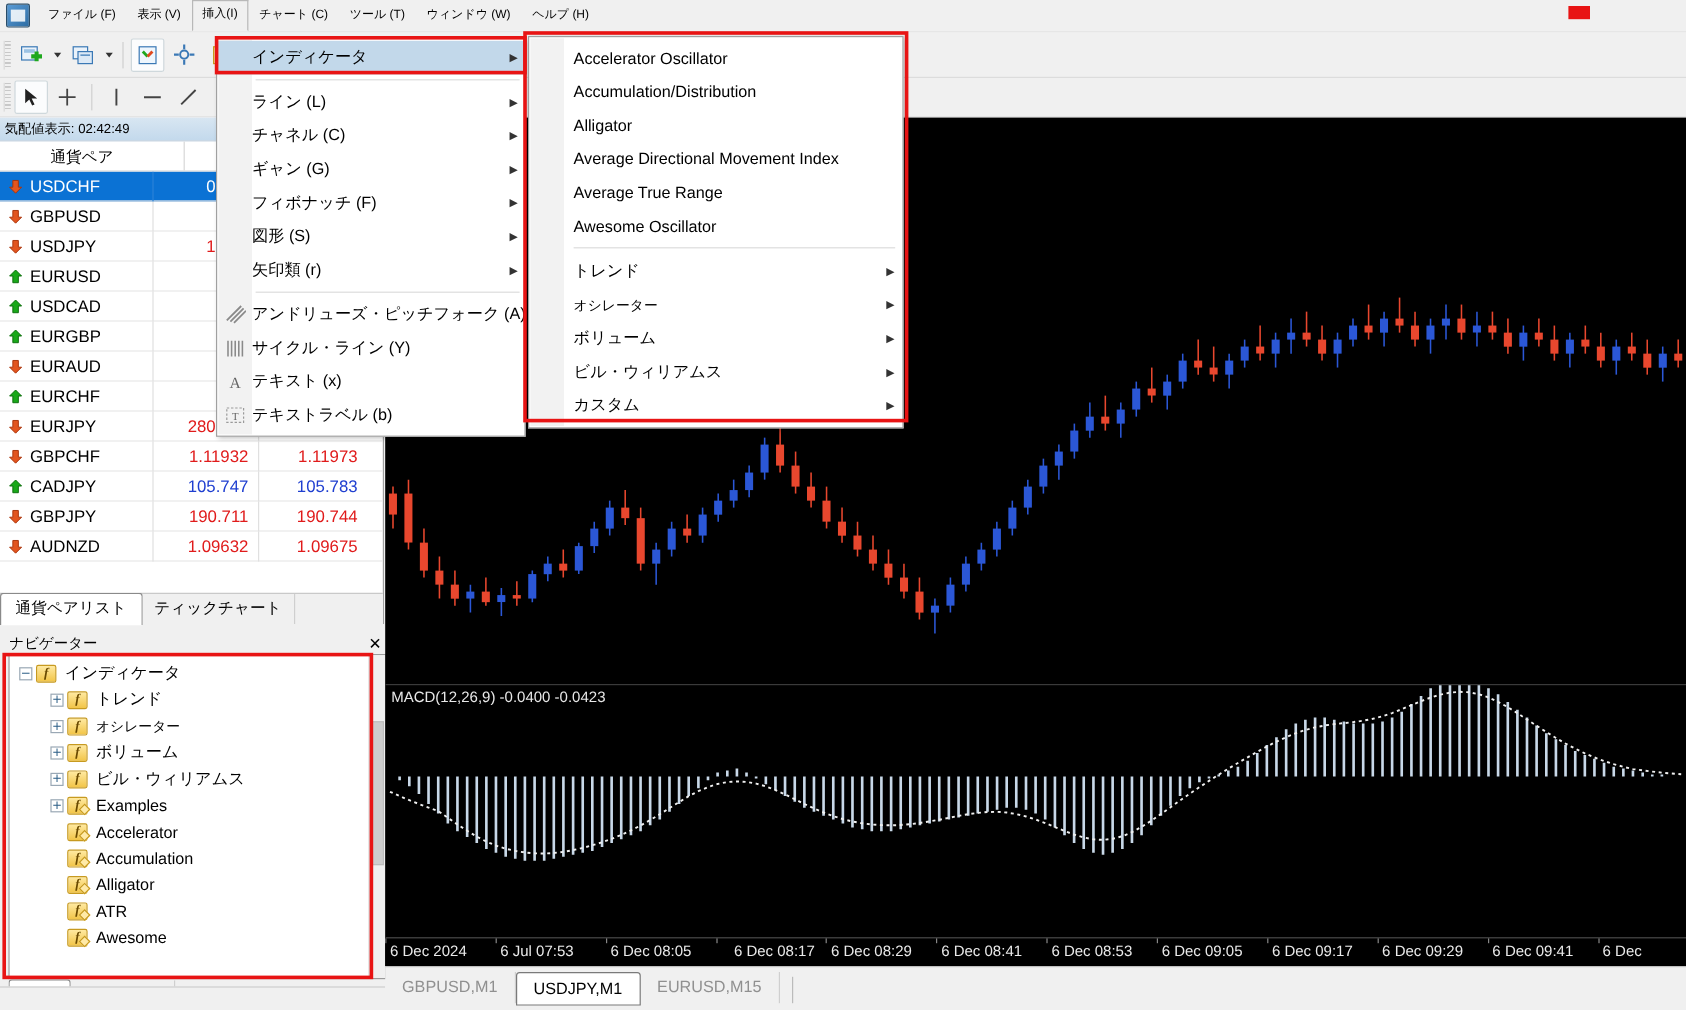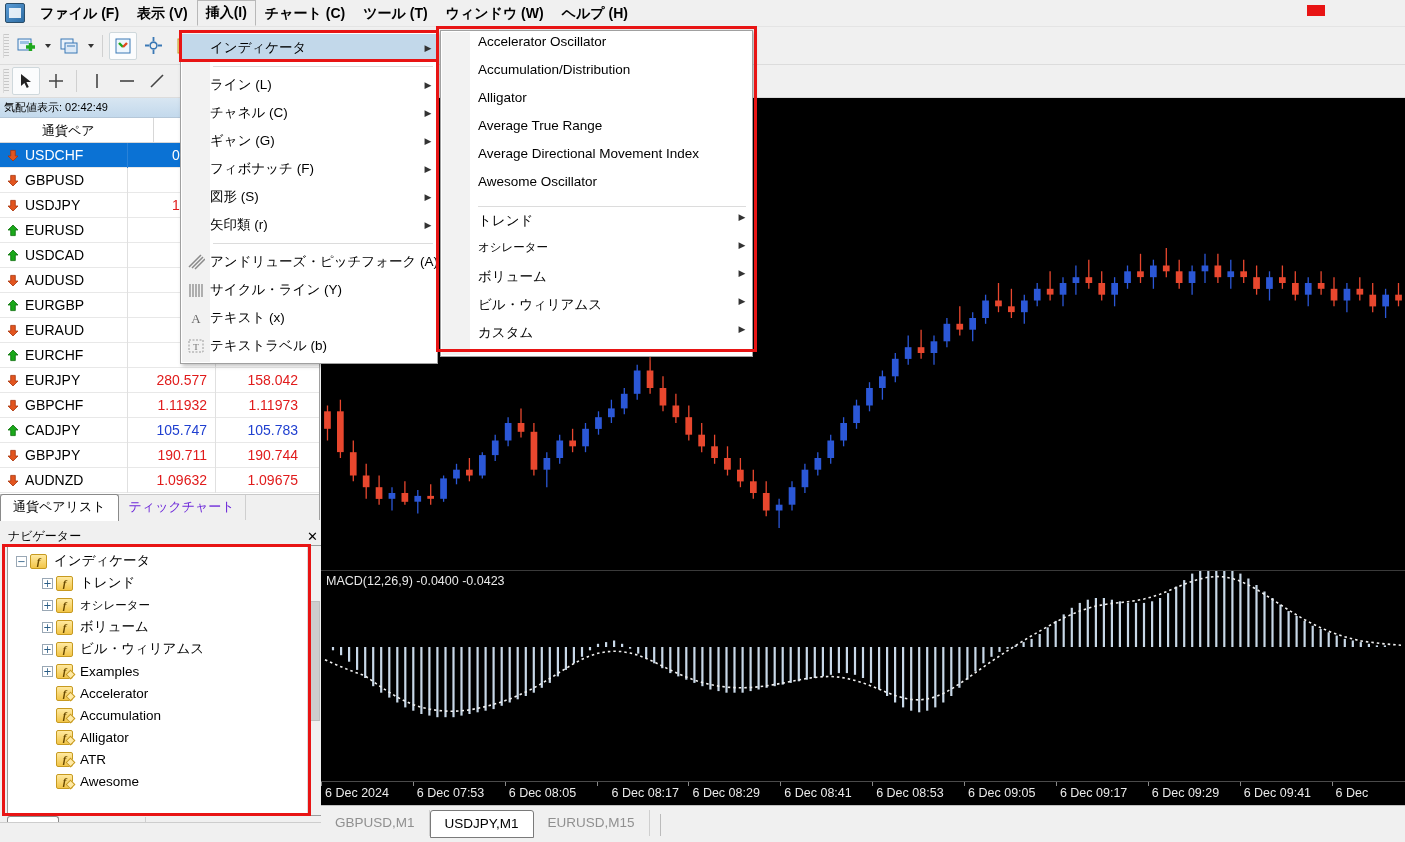--- a/index.html
+++ b/index.html
@@ -26,23 +26,22 @@
     background: linear-gradient(135deg,#5a9bd5,#2e6da4);
     border: 1px solid #2a4d69; border-radius: 2px;
     position: relative; flex: none;
   }
   #menubar .app-icon::after {
     content: ""; position: absolute; left: 3px; top: 4px; right: 3px; bottom: 4px;
     background: #fff;
     opacity: .85;
   }
   .menu-item {
-    padding: 4px 9px 5px 9px; font-size: 14px; white-space: nowrap; cursor: default;
+    padding: 4px 9px 5px 9px; font-size: 10px; white-space: nowrap; cursor: default;
     line-height: 16px;
-    font-weight: bold;
   }
   .menu-item.active {
     background: #f0f0f0;
     border: 1px solid #b8b8b8;
     border-bottom-color: #f0f0f0;
     padding: 3px 8px 5px 8px;
   }
 
   
   #toolbar1 {
@@ -114,21 +113,21 @@
   .mw-row .ask { width: 90px; text-align: right; padding-right: 8px; }
   .arrow { width: 12px; height: 13px; flex: none; }
   .val-up { color: #1f3fd0; }
   .val-dn { color: #e01b1b; }
   .mw-row.sel .val-up, .mw-row.sel .val-dn { color: #fff; }
   #mw-tabs {
     height: 26px; display: flex; align-items: flex-end; flex: none;
     border-top: 1px solid #c9c9c9; background: #f0f0f0;
   }
   .ptab {
-    font-size: 13px; padding: 3px 10px 4px 10px; color: #6d28d9; cursor: default;
+    font-size: 13px; padding: 3px 10px 4px 10px; color: #000000; cursor: default;
     border-right: 1px solid #cfcfcf;
   }
   .ptab.on {
     background: #fff; color: #000; border: 1px solid #8a8a8a; border-bottom: none;
     border-radius: 3px 3px 0 0; padding: 3px 12px 5px 12px; margin-bottom: -1px;
   }
 
   
   #navigator {
     position: absolute; left: 5px; top: 528px; width: 320px; height: 314px;
@@ -249,21 +248,21 @@
   #menu2 {
     position: absolute; left: 440px; top: 30px; width: 313px;
     background: #fff; border: 1px solid #a0a0a0;
     box-shadow: 2px 2px 4px rgba(0,0,0,.25);
     z-index: 60; padding: 3px 0 4px 0;
   }
   #menu2 .gutter-bg {
     position: absolute; left: 1px; top: 1px; width: 28px; bottom: 1px; background: #f2f2f2;
   }
   .m2row {
-    position: relative; display: flex; height: 28px;
+    position: relative; display: flex; align-items: center; height: 28px;
     font-size: 13.5px; cursor: default; z-index: 2;
   }
   .m2row .gut { width: 37px; flex: none; }
   .m2row .txt { flex: 1; white-space: nowrap; }
   .m2row .sub-arrow { width: 20px; flex: none; text-align: center; font-size: 9px; color: #333; }
   .m2sep { height: 1px; background: #dcdcdc; margin: 4px 6px 5px 37px; position: relative; z-index: 2; }
   .small-jp { font-size: 11.5px; }
 
   
   .redbox { position: absolute; border: 3px solid #e81414; z-index: 90; pointer-events: none; }
@@ -475,30 +474,20 @@
         </div>
         <div class="mw-row">
           <div class="sym">
             <svg width="12" height="13" viewBox="0 0 12 13" class="arrow">
               <path d="M6 1l5 5H8.3v5.6H3.7V6H1z" fill="#1aa81a" stroke="#0b6e0b" stroke-width="0.8"></path>
             </svg>
             <span>USDCAD</span>
           </div>
           <div class="bid val-up">1.41</div>
           <div class="ask val-up"></div>
-        </div>
-        <div class="mw-row">
-          <div class="sym">
-            <svg width="12" height="13" viewBox="0 0 12 13" class="arrow">
-              <path d="M6 12l5-5H8.3V1.4H3.7V7H1z" fill="#e2551f" stroke="#a8330a" stroke-width="0.8"></path>
-            </svg>
-            <span>AUDUSD</span>
-          </div>
-          <div class="bid val-dn">0.63</div>
-          <div class="ask val-dn"></div>
         </div>
         <div class="mw-row">
           <div class="sym">
             <svg width="12" height="13" viewBox="0 0 12 13" class="arrow">
               <path d="M6 1l5 5H8.3v5.6H3.7V6H1z" fill="#1aa81a" stroke="#0b6e0b" stroke-width="0.8"></path>
             </svg>
             <span>EURGBP</span>
           </div>
           <div class="bid val-up">0.82</div>
           <div class="ask val-up"></div>
@@ -968,21 +957,21 @@
           <line x1="1063.9" y1="76.0" x2="1063.9" y2="74.4" stroke="#c8d8e8" stroke-width="2.2"></line>
           <line x1="1072.0" y1="76.0" x2="1072.0" y2="76.0" stroke="#c8d8e8" stroke-width="2.2"></line>
           <line x1="1080.0" y1="76.0" x2="1080.0" y2="76.0" stroke="#c8d8e8" stroke-width="2.2"></line>
           <polyline points="4.0,88.8 12.0,92.4 20.1,95.8 28.1,99.0 36.1,102.0 44.2,104.9 52.2,110.5 60.2,116.1 68.3,121.3 76.3,126.2 84.3,130.3 92.3,133.7 100.4,136.3 108.4,138.1 116.4,139.4 124.5,140.1 132.5,140.3 140.5,139.8 148.5,138.9 156.6,137.4 164.6,135.6 172.6,133.4 180.7,130.9 188.7,128.0 196.7,124.7 204.8,121.0 212.8,116.9 220.8,112.4 228.8,107.5 236.9,102.4 244.9,97.4 252.9,92.5 261.0,88.3 269.0,84.9 277.0,82.3 285.1,80.7 293.1,80.2 301.1,80.6 309.1,82.0 317.2,84.3 325.2,87.4 333.2,91.0 341.3,95.0 349.3,99.0 357.3,102.7 365.3,106.1 373.4,109.1 381.4,111.6 389.4,113.6 397.5,115.1 405.5,116.1 413.5,116.6 421.6,116.8 429.6,116.5 437.6,115.8 445.6,114.8 453.7,113.5 461.7,112.1 469.7,110.5 477.8,108.9 485.8,107.5 493.8,106.4 501.9,105.7 509.9,105.5 517.9,106.1 525.9,107.4 534.0,109.4 542.0,111.9 550.0,114.9 558.1,118.2 566.1,121.5 574.1,124.5 582.1,126.9 590.2,128.5 598.2,128.9 606.2,128.0 614.3,125.9 622.3,122.5 630.3,118.1 638.4,112.9 646.4,107.4 654.4,101.7 662.4,96.0 670.5,90.4 678.5,85.0 686.5,79.7 694.6,74.6 702.6,69.6 710.6,64.8 718.7,60.1 726.7,55.5 734.7,51.1 742.7,47.0 750.8,43.3 758.8,40.0 766.8,37.3 774.9,35.1 782.9,33.6 790.9,32.4 798.9,31.6 807.0,30.7 815.0,29.6 823.0,28.0 831.1,25.9 839.1,23.2 847.1,20.0 855.2,16.6 863.2,13.3 871.2,10.3 879.2,7.9 887.3,6.2 895.3,5.5 903.3,5.9 911.4,7.5 919.4,10.2 927.4,13.9 935.5,18.3 943.5,23.3 951.5,28.6 959.5,33.8 967.6,39.0 975.6,44.0 983.6,48.7 991.7,52.9 999.7,56.8 1007.7,60.2 1015.7,63.2 1023.8,65.8 1031.8,68.0 1039.8,69.9 1047.9,71.0 1055.9,72.0 1063.9,72.9 1072.0,73.6 1080.0,74.2" fill="none" stroke="#f0f0f0" stroke-width="1.6" stroke-dasharray="2.5 3"></polyline>
         </svg>
     </div>
     <div id="time-axis">
         <div class="tick-mark" style="left: 0px;"></div>
         <div class="tk" style="left: 4px;">6 Dec 2024</div>
         <div class="tick-mark" style="left: 91.8644px;"></div>
-        <div class="tk" style="left: 95.8644px;">6 Dec 07:53</div>
+        <div class="tk" style="left: 95.8644px;">6 Jul 07:53</div>
         <div class="tick-mark" style="left: 183.729px;"></div>
         <div class="tk" style="left: 187.729px;">6 Dec 08:05</div>
         <div class="tick-mark" style="left: 275.593px;"></div>
         <div class="tk" style="left: 279.593px; margin-left: 11px;">6 Dec 08:17</div>
         <div class="tick-mark" style="left: 367.458px;"></div>
         <div class="tk" style="left: 371.458px;">6 Dec 08:29</div>
         <div class="tick-mark" style="left: 459.322px;"></div>
         <div class="tk" style="left: 463.322px;">6 Dec 08:41</div>
         <div class="tick-mark" style="left: 551.186px;"></div>
         <div class="tk" style="left: 555.186px;">6 Dec 08:53</div>
@@ -1104,30 +1093,30 @@
           <div class="txt">Accumulation/Distribution</div>
           <div class="sub-arrow"></div>
         </div>
         <div class="m2row">
           <div class="gut"></div>
           <div class="txt">Alligator</div>
           <div class="sub-arrow"></div>
         </div>
         <div class="m2row">
           <div class="gut"></div>
+          <div class="txt">Average Directional Movement Index</div>
+          <div class="sub-arrow"></div>
+        </div>
+        <div class="m2row">
+          <div class="gut"></div>
           <div class="txt">Average True Range</div>
           <div class="sub-arrow"></div>
         </div>
         <div class="m2row">
           <div class="gut"></div>
-          <div class="txt">Average Directional Movement Index</div>
-          <div class="sub-arrow"></div>
-        </div>
-        <div class="m2row">
-          <div class="gut"></div>
           <div class="txt">Awesome Oscillator</div>
           <div class="sub-arrow"></div>
         </div>
         <div class="m2sep"></div>
         <div class="m2row">
           <div class="gut"></div>
           <div class="txt">トレンド</div>
           <div class="sub-arrow">▶</div>
         </div>
         <div class="m2row">

